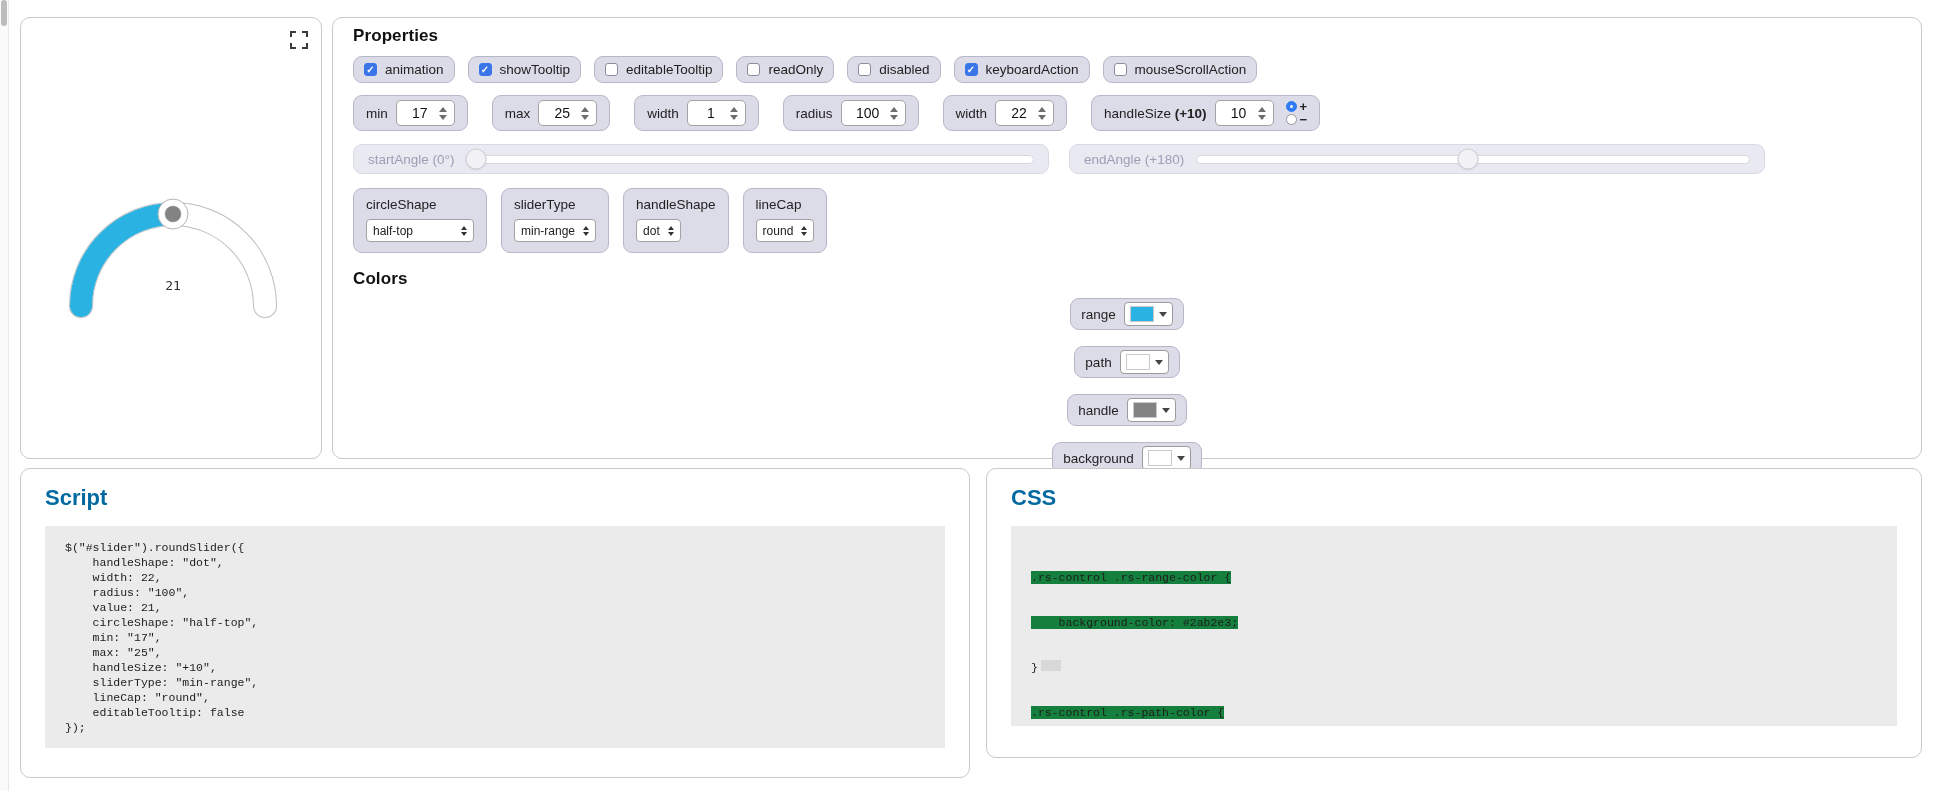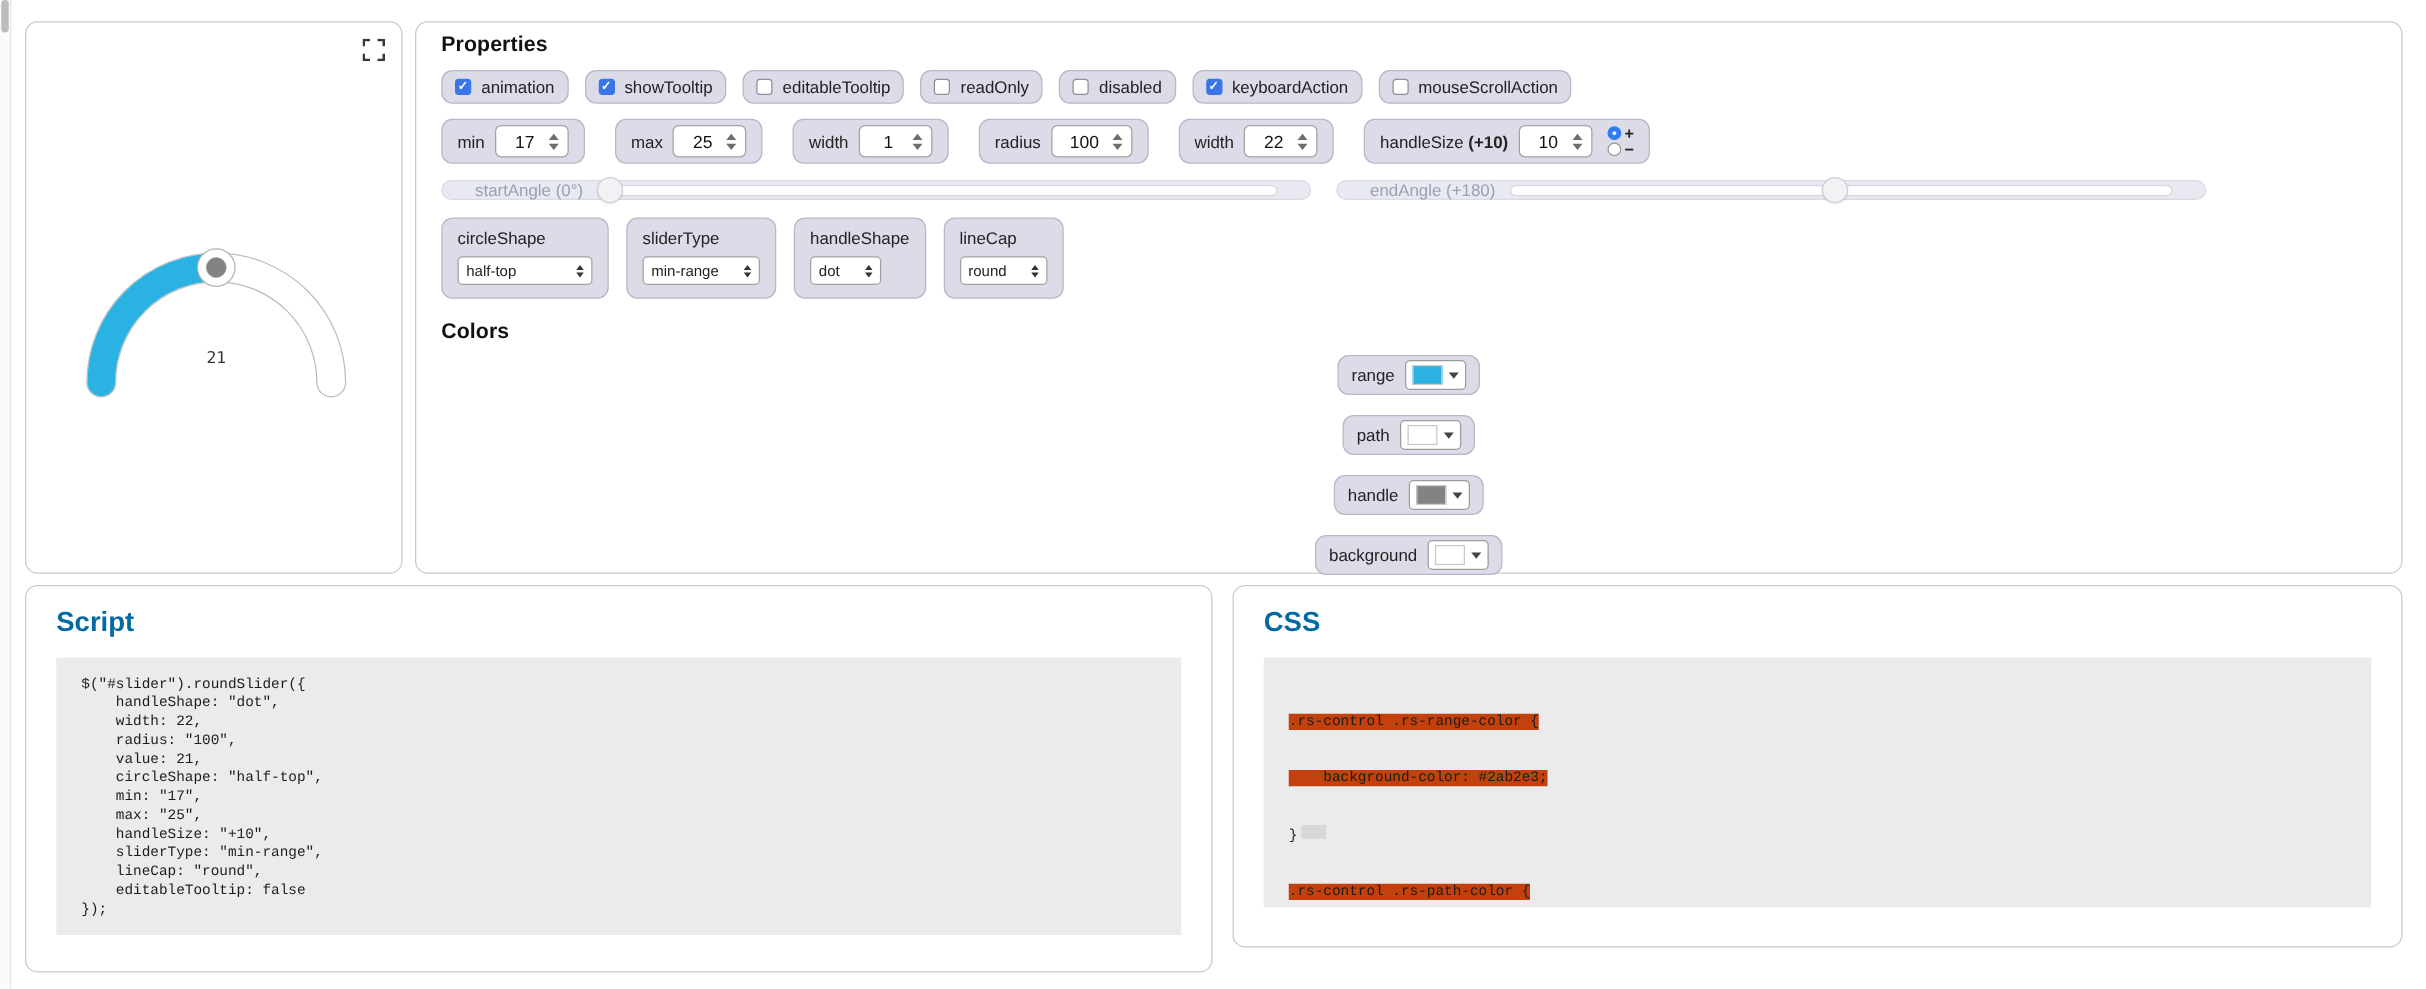--- a/index.html
+++ b/index.html
@@ -39,30 +39,30 @@
   .spinner .up { border-bottom:5px solid #6e6e6e; }
   .spinner .dn { border-top:5px solid #6e6e6e; }
   .hs-radios { display:flex; flex-direction:column; gap:1px; margin-left:4px; }
   .hs-radio { display:flex; align-items:center; gap:3px; font-weight:700; font-size:13px; line-height:12px; cursor:pointer; }
   .radio { width:11px; height:11px; border-radius:50%; border:1px solid #9a9a9a; background:#fff; position:relative; flex:0 0 auto; }
   .radio.checked { background:#2f7bf5; border-color:#2f7bf5; }
   .radio.checked::after { content:""; position:absolute; inset:3px; background:#fff; border-radius:50%; }
 
   
   .angle-row { gap:20px; margin-top:13px; }
-  .angle-pill { flex:0 0 696px; height:16px; display:flex; align-items:center; background:#e9e9f2; border:1px solid #dadae6; border-radius:9px; padding:0 26px; }
+  .angle-pill { flex:0 0 696px; height:30px; display:flex; align-items:center; background:#e9e9f2; border:1px solid #dadae6; border-radius:9px; padding:0 14px; }
   .angle-label { font-size:13.5px; color:#9b9fb4; white-space:nowrap; margin-right:12px; }
   .track { position:relative; flex:1; height:9px; background:#fff; border:1px solid #d6d6e0; border-radius:5px; cursor:pointer; }
   .thumb { position:absolute; top:50%; width:21px; height:21px; background:#f2f2f4; border:1px solid #cdcdd6; border-radius:50%; transform:translate(-50%,-50%); box-shadow:0 1px 2px rgba(0,0,0,.08); cursor:grab; }
 
   
   .select-row { gap:14px; margin-top:14px; align-items:stretch; }
   .select-pill { display:inline-flex; flex-direction:column; align-items:flex-start; gap:7px; background:#dcdce8; border:1px solid #b7b7c9; border-radius:9px; padding:8px 12px 10px 12px; }
   .select-label { font-size:13.5px; color:#222; }
-  .select { display:flex; align-items:center; justify-content:space-between; gap:20px; background:#fff; border:1px solid #a3a3a3; border-radius:4px; height:23px; padding:0 6px; font-size:12px; cursor:pointer; }
+  .select { display:flex; align-items:center; justify-content:space-between; gap:8px; background:#fff; border:1px solid #a3a3a3; border-radius:4px; height:23px; padding:0 6px; font-size:12px; cursor:pointer; }
   .updown { display:inline-flex; flex-direction:column; gap:2px; }
   .updown i { width:0; height:0; border-left:3.5px solid transparent; border-right:3.5px solid transparent; display:block; }
   .updown .u { border-bottom:4.5px solid #333; }
   .updown .d { border-top:4.5px solid #333; }
 
   
   .color-row { gap:16px; margin-top:9px;flex-direction:column; }
   .color-pill { height:32px; }
   .swatch-btn { display:flex; align-items:center; gap:5px; background:#fff; border:1px solid #9c9c9c; border-radius:4px; height:24px; padding:0 5px; cursor:pointer; }
   .swatch { width:24px; height:16px; display:inline-block; border:1px solid #c9c9c9; }
@@ -70,21 +70,21 @@
 
   .sect-title { margin-top:16px; }
   .ev-row { gap:13px; margin-top:9px; }
 
   
   .codeblock { background:#ebebeb; margin-top:15px; padding:14px 20px; font-family:"Liberation Mono","DejaVu Sans Mono",monospace; font-size:11.5px; line-height:15px; color:#1c1c1c; white-space:pre; overflow:hidden; }
   #script-code { height:222px; }
   #css-code { height:200px; }
   .code-line { white-space:pre; }
   .code-line span { display:inline; }
-  .code-line.hl span { background:#c2410c; }
+  .code-line.hl span { background:#15803d; }
   .code-line.tail::after { content:""; display:inline-block; width:20px; height:11px; background:#d8d8d8; margin-left:3px; }
 
   
   .expand-btn { position:absolute; top:13px; right:13px; width:18px; height:18px; cursor:pointer; }
   #slider-svg { position:absolute; left:0; top:0; }
   .slider-value { font-family:"DejaVu Sans Mono", monospace; font-size:13px; fill:#333; }
 </style>
 </head>
 <body>
 

